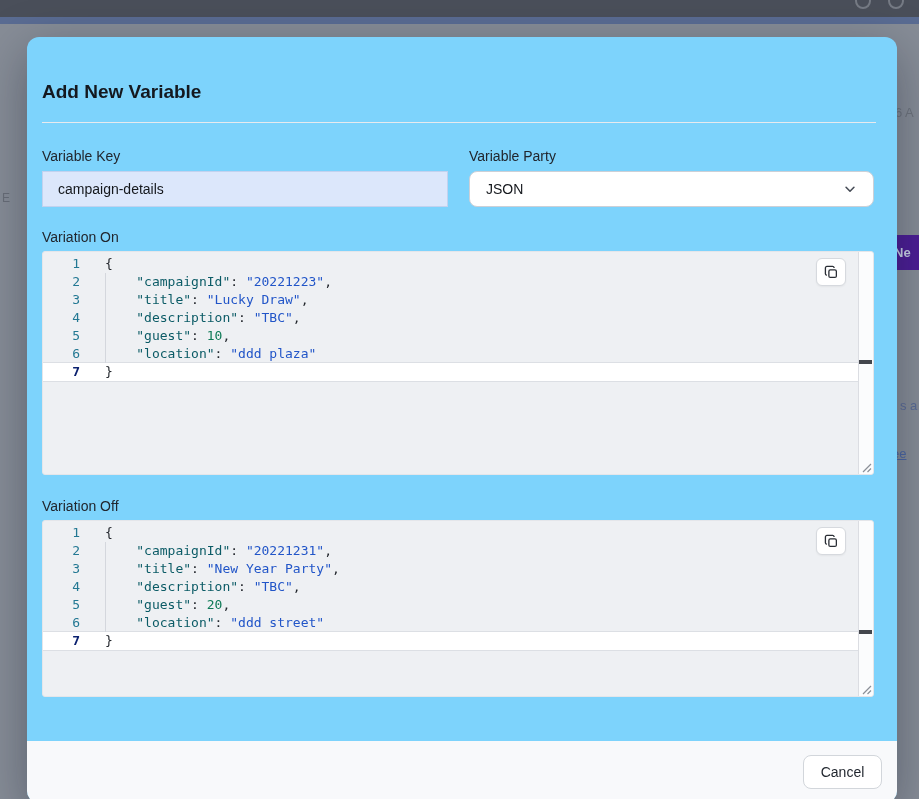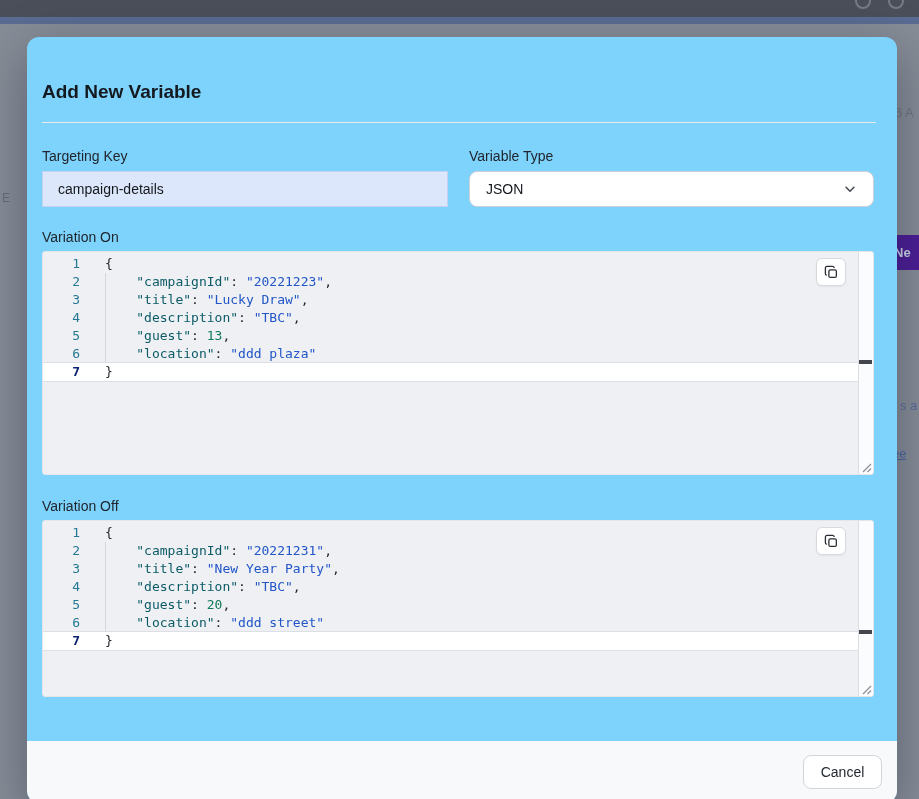--- a/index.html
+++ b/index.html
@@ -90,42 +90,42 @@
 <div class="bg-frag frag-ne">Ne</div>
 <div class="bg-frag frag-sa">s a</div>
 <div class="bg-frag frag-ee">ee</div>
 <div class="bg-frag frag-users">Users &amp; Targeting</div>
 <div class="bg-frag frag-badge">Development</div>
 
 <div class="modal">
   <div class="modal-title">Add New Variable</div>
   <div class="divider"></div>
 
-  <div class="field-label lbl-key">Targeting Key</div>
-  <div class="field-label lbl-type">Variable Type</div>
+  <div class="field-label lbl-key">Variable Key</div>
+  <div class="field-label lbl-type">Variable Party</div>
 
   <input class="key-input" type="text" value="campaign-details" style="">
 
   <div class="type-select">
     <span>JSON</span>
     <span class="chev">
       <svg width="14" height="14" viewBox="0 0 16 16" fill="none">
         <path d="M3.5 6l4.5 4.5L12.5 6" stroke="#464c56" stroke-width="1.8" stroke-linecap="round" stroke-linejoin="round"></path>
       </svg>
     </span>
   </div>
 
   <div class="field-label lbl-on">Variation On</div>
   <div class="code-editor editor-on">
     <div class="cm-lines">
         <div class="cm-line"><span class="cm-gutter">1</span><span class="cm-content"><span class="tok-punct">{</span></span></div>
         <div class="cm-line"><span class="cm-gutter">2</span><span class="cm-content"><span class="ind"></span><span class="tok-key">"campaignId"</span><span class="tok-punct">: </span><span class="tok-str">"20221223"</span><span class="tok-punct">,</span></span></div>
         <div class="cm-line"><span class="cm-gutter">3</span><span class="cm-content"><span class="ind"></span><span class="tok-key">"title"</span><span class="tok-punct">: </span><span class="tok-str">"Lucky Draw"</span><span class="tok-punct">,</span></span></div>
         <div class="cm-line"><span class="cm-gutter">4</span><span class="cm-content"><span class="ind"></span><span class="tok-key">"description"</span><span class="tok-punct">: </span><span class="tok-str">"TBC"</span><span class="tok-punct">,</span></span></div>
-        <div class="cm-line"><span class="cm-gutter">5</span><span class="cm-content"><span class="ind"></span><span class="tok-key">"guest"</span><span class="tok-punct">: </span><span class="tok-num">13</span><span class="tok-punct">,</span></span></div>
+        <div class="cm-line"><span class="cm-gutter">5</span><span class="cm-content"><span class="ind"></span><span class="tok-key">"guest"</span><span class="tok-punct">: </span><span class="tok-num">10</span><span class="tok-punct">,</span></span></div>
         <div class="cm-line"><span class="cm-gutter">6</span><span class="cm-content"><span class="ind"></span><span class="tok-key">"location"</span><span class="tok-punct">: </span><span class="tok-str">"ddd plaza"</span></span></div>
         <div class="cm-line active"><span class="cm-gutter g-active">7</span><span class="cm-content"><span class="tok-punct">}</span></span></div>
       </div>
     <div class="scroll-col">
       <div class="scroll-thumb" style="top:108px"></div>
     </div>
     <div class="copy-btn">
       <svg width="15" height="15" viewBox="0 0 16 16" fill="none">
         <rect x="5.2" y="5.2" width="8" height="8" rx="1.6" stroke="#2a2e35" stroke-width="1.4"></rect>
         <path d="M10.8 3.2v-.1A1.6 1.6 0 0 0 9.2 1.5H3.1a1.6 1.6 0 0 0-1.6 1.6v6.1a1.6 1.6 0 0 0 1.6 1.6h.1" stroke="#2a2e35" stroke-width="1.4"></path>

